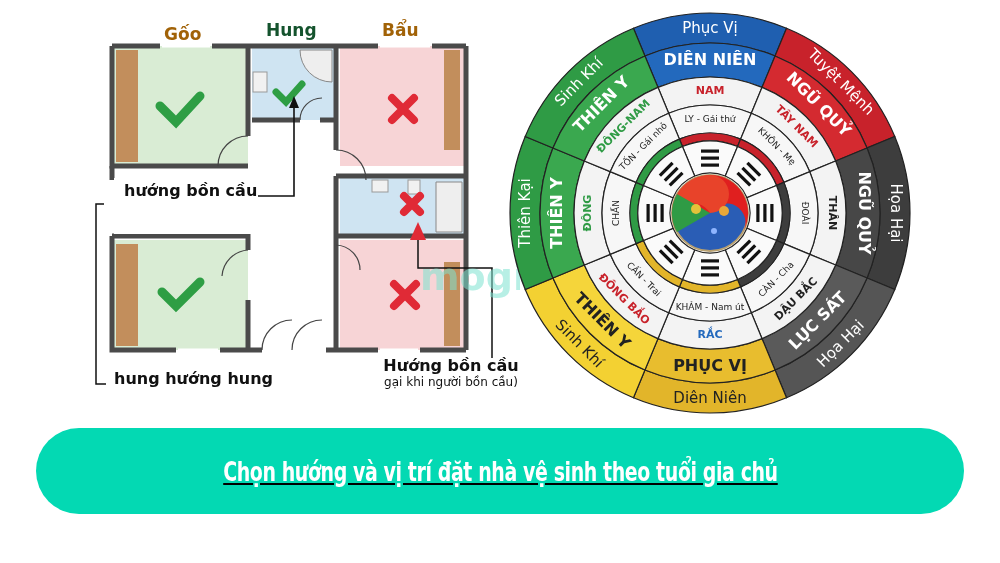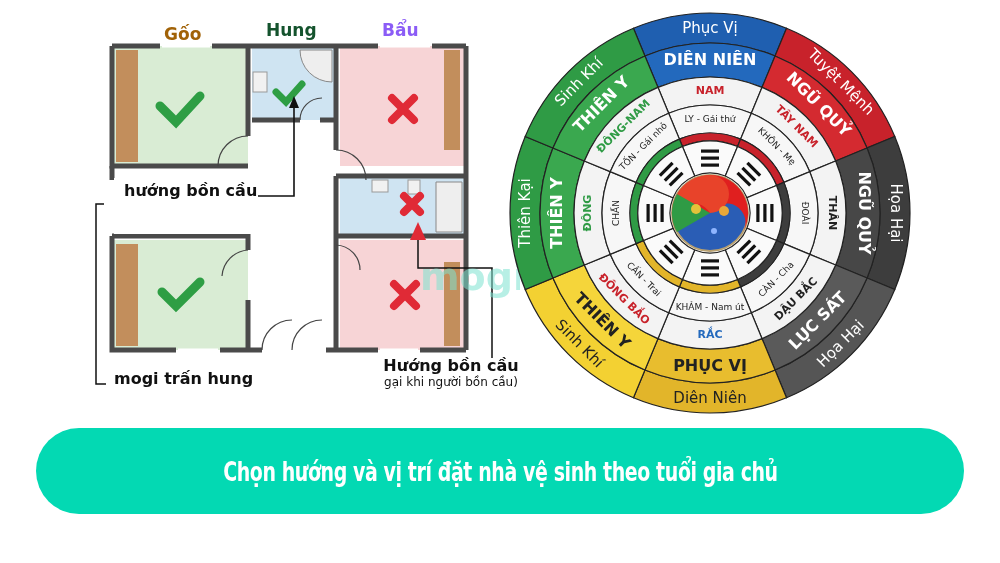--- a/index.html
+++ b/index.html
@@ -1,30 +1,30 @@
 <!DOCTYPE html>
 <html><head>
 <meta charset="utf-8">
 <style>
   html,body{margin:0;padding:0;}
   body{width:1000px;height:563px;background:#ffffff;position:relative;overflow:hidden;font-family:"Liberation Sans",sans-serif;}
   .abs{position:absolute;}
   .room-label{position:absolute;font-weight:bold;font-size:17px;font-family:"DejaVu Sans",sans-serif;}
   .callout{position:absolute;font-family:"DejaVu Sans",sans-serif;color:#111;font-weight:bold;}
-  .banner{position:absolute;left:36px;top:428px;width:928px;height:86px;background:#03d9b3;border-radius:43px;display:flex;align-items:center;justify-content:center;}
+  .banner{position:absolute;left:36px;top:428px;width:928px;height:86px;background:#03d9b3;border-radius:43px;display:flex;align-items:center;justify-content:center;text-decoration:underline;}
   .banner-text{color:#fff;font-family:"DejaVu Sans Condensed","DejaVu Sans",sans-serif;font-weight:bold;font-size:27px;letter-spacing:-0.5px;transform:scaleX(0.78);white-space:nowrap;}
   svg text{font-family:"DejaVu Sans",sans-serif;}
 </style>
 </head>
 <body>
 
 <div class="abs" style="left:0;top:0;width:520px;height:420px;">
   <span class="room-label" style="left:164px;top:24px;color:#a16207;">Gốo</span>
   <span class="room-label" style="left:266px;top:20px;color:#14532d;">Hung</span>
-  <span class="room-label" style="left:382px;top:20px;color:#8b5cf6;">Bẩu</span>
+  <span class="room-label" style="left:382px;top:20px;color:#a16207;">Bẩu</span>
 
   <svg class="abs" style="left:0;top:0" width="520" height="420" viewBox="0 0 520 420">
 
     <rect x="112" y="46" width="136" height="120" fill="#d9ecd4"></rect>
     <rect x="116" y="50" width="22" height="112" fill="#c28e5c"></rect>
 
     <rect x="252" y="46" width="82" height="74" fill="#cfe4f2"></rect>
     <rect x="253" y="72" width="14" height="20" fill="#f1f1f1" stroke="#999" stroke-width="1"></rect>
     <path d="M300 50 L332 50 L332 82 A32 32 0 0 1 300 50Z" fill="#eee" stroke="#888" stroke-width="1"></path>
 
@@ -88,21 +88,21 @@
     <path d="M418 240 L418 268 L492 268 L492 358" stroke="#111" stroke-width="1.5" fill="none"></path>
     <path d="M104 204 L96 204 L96 384 L106 384" stroke="#111" stroke-width="1.5" fill="none"></path>
     <rect x="114" y="178" width="144" height="56" fill="#ffffff"></rect>
     <text x="420" y="290" font-size="38" font-weight="bold" fill="#7ee3d0" opacity="0.55">mogi</text>
   </svg>
 
   <div class="callout" style="left:124px;top:180px;font-size:16px;line-height:22px;">
     <div>hướng bồn cầu</div>
   </div>
   <div class="callout" style="left:114px;top:368px;font-size:16px;line-height:22px;">
-    <div>mogi trấn hung</div>
+    <div>hung hướng hung</div>
   </div>
   <div class="callout" style="left:356px;top:356px;width:190px;text-align:center;">
     <div style="font-size:16px;">Hướng bồn cầu</div>
     <div style="font-size:12px;font-weight:normal;">gại khi người bồn cầu)</div>
   </div>
 </div>
 
 <svg class="abs" style="left:500px;top:8px" width="420" height="410" viewBox="-210 -205 420 410">
   <defs>
     <path id="arcOuter" d="M-192 0 A192 192 0 1 1 192 0 A192 192 0 1 1 -192 0"></path>

